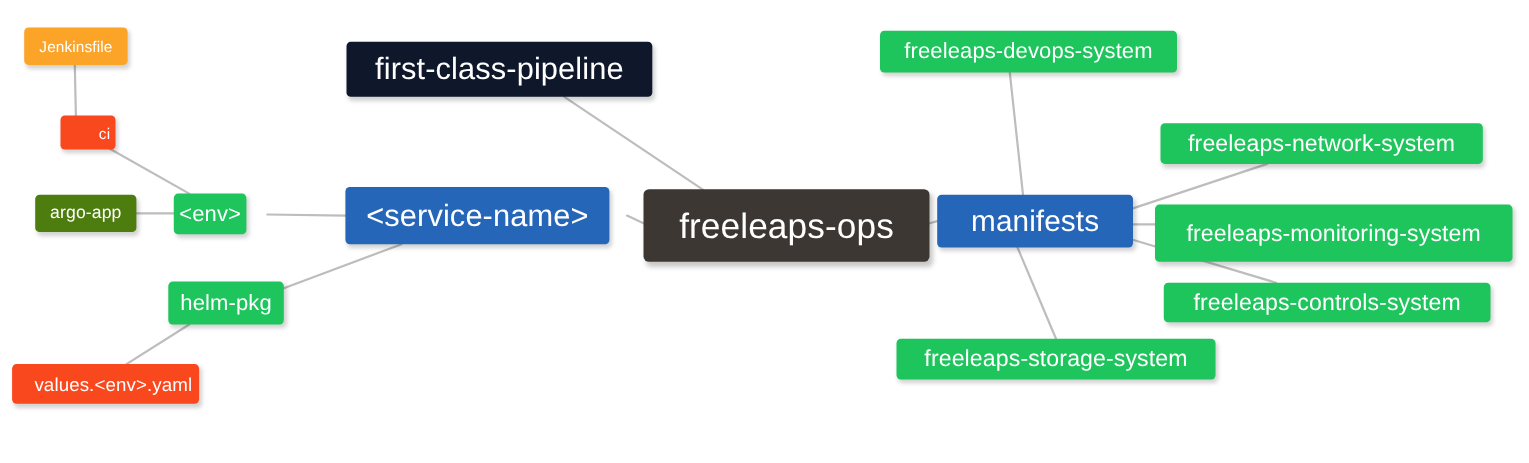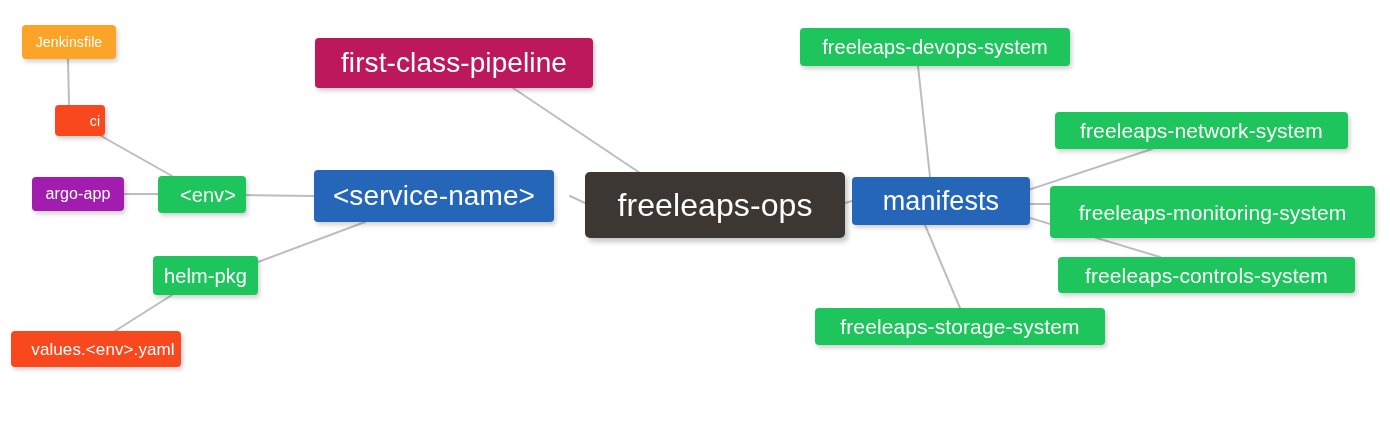--- a/index.html
+++ b/index.html
@@ -67,33 +67,33 @@
       <line x1="1010" y1="212" x2="1160" y2="257" stroke="#bdbdbd" stroke-width="2" stroke-linecap="round"></line>
       <line x1="925" y1="225" x2="960" y2="308" stroke="#bdbdbd" stroke-width="2" stroke-linecap="round"></line>
     </svg>
   <div id="node-layer">
       <div class="node" style="left: 22px; top: 25px; width: 94px; height: 34px; background: rgb(251, 164, 40); font-size: 14px;">
         <span>Jenkinsfile</span>
       </div>
       <div class="node" style="left: 55px; top: 105px; width: 32px; height: 31px; background: rgb(249, 72, 29); font-size: 14px; padding-left: 40px;">
         <span>ci</span>
       </div>
-      <div class="node" style="left: 32px; top: 177px; width: 92px; height: 34px; background: #a21caf; font-size: 16px;">
+      <div class="node" style="left: 32px; top: 177px; width: 92px; height: 34px; background: #4d7c0f; font-size: 16px;">
         <span>argo-app</span>
       </div>
-      <div class="node" style="left: 158px; top: 176px; width: 88px; height: 37px; background: rgb(30, 196, 92); font-size: 20px; justify-content: flex-end;">
+      <div class="node" style="left: 158px; top: 176px; width: 66px; height: 37px; background: rgb(30, 196, 92); font-size: 20px;">
         <span>&lt;env&gt;</span>
       </div>
       <div class="node" style="left: 153px; top: 256px; width: 105px; height: 39px; background: rgb(30, 196, 92); font-size: 20px;">
         <span>helm-pkg</span>
       </div>
       <div class="node" style="left: 11px; top: 331px; width: 170px; height: 36px; background: rgb(249, 72, 29); font-size: 17px; padding-left: 24px;">
         <span>values.&lt;env&gt;.yaml</span>
       </div>
-      <div class="node" style="left: 315px; top: 38px; width: 278px; height: 50px; background: #be185d; font-size: 28px;">
+      <div class="node" style="left: 315px; top: 38px; width: 278px; height: 50px; background: #0f172a; font-size: 28px;">
         <span>first-class-pipeline</span>
       </div>
       <div class="node" style="left: 314px; top: 170px; width: 240px; height: 52px; background: rgb(37, 102, 184); font-size: 28px;">
         <span>&lt;service-name&gt;</span>
       </div>
       <div class="node root" style="left: 585px; top: 172px; width: 260px; height: 66px; background: rgb(60, 55, 51); font-size: 32px;">
         <span>freeleaps-ops</span>
       </div>
       <div class="node" style="left: 852px; top: 177px; width: 178px; height: 48px; background: rgb(37, 102, 184); font-size: 27px;">
         <span>manifests</span>

